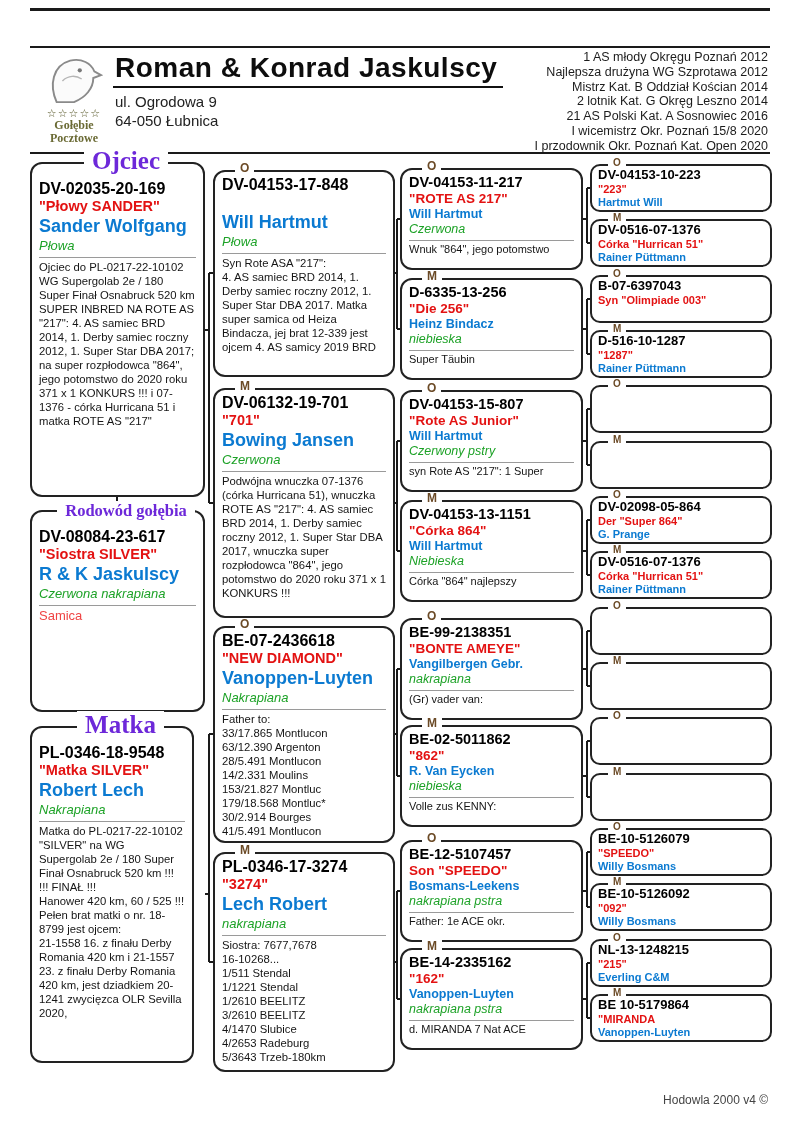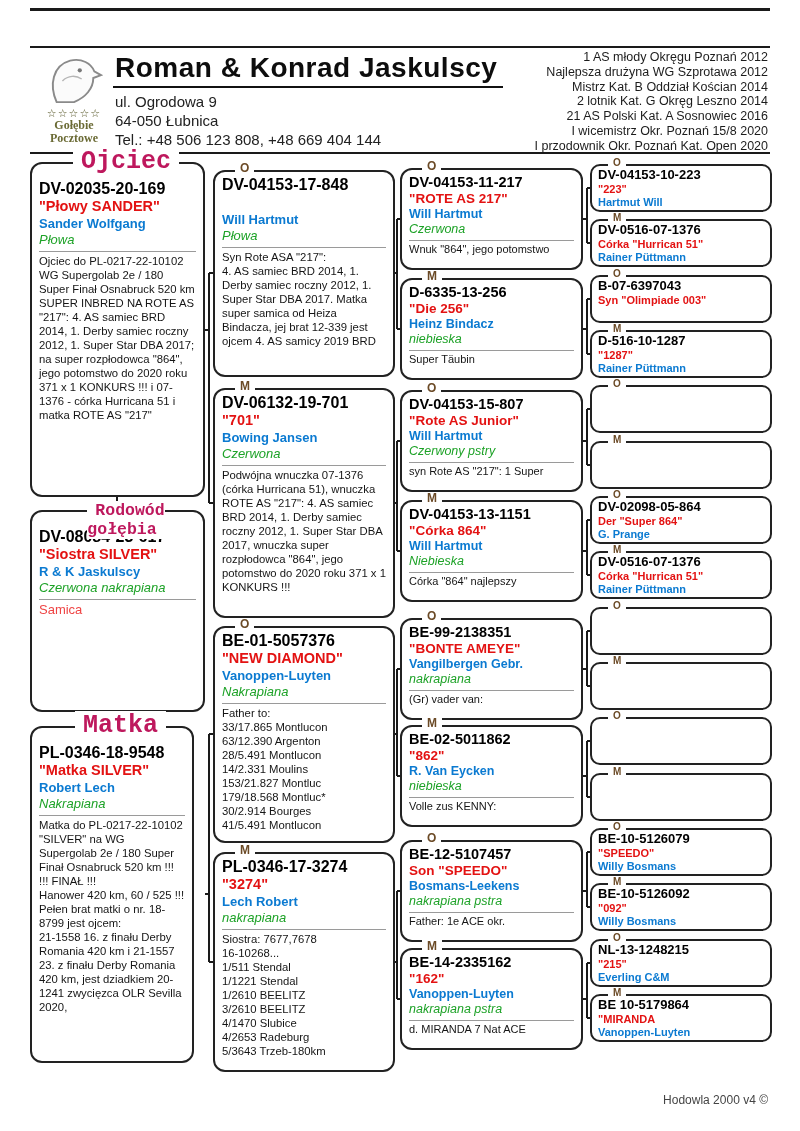--- a/index.html
+++ b/index.html
@@ -16,37 +16,37 @@
   .achv{position:absolute;right:32px;top:50px;text-align:right;font-size:12.5px;line-height:1.18;color:#1c1c1c;}
   .footer{position:absolute;right:32px;top:1093px;font-size:12px;color:#444;}
   
   .pbox{position:absolute;background:#fff;border:2px solid #222;border-radius:12px;
         padding:4px 7px;box-sizing:border-box;}
   .sextag{position:absolute;top:-10px;left:20px;background:#fff;padding:0 5px;
           font-size:12px;font-weight:bold;color:#6b4a26;line-height:1;}
   .c4 .sextag{top:-8px;left:16px;font-size:10px;}
   .ring{font-weight:bold;font-size:16px;color:#000;line-height:1.15;}
   .pname{font-weight:bold;font-size:14.5px;color:#e31212;min-height:18px;line-height:1.15;}
-  .owner{font-weight:bold;font-size:13px;color:#0b7ad1;line-height:1.2;}
+  .owner{font-weight:bold;font-size:18px;color:#0b7ad1;line-height:1.2;}
   .pcolor{font-style:italic;font-size:13px;color:#1da227;line-height:1.25;}
   .descwrap{border-top:1px solid #9a9a9a;margin-top:3px;padding-top:2px;}
   .sexline{font-size:13px;color:#ef4444;line-height:1.25;}
   .desc{font-size:11.3px;color:#151515;line-height:1.24;white-space:pre-line;}
   .c3 .ring{font-size:14.5px;}
   .c3 .pname{font-size:13.5px;min-height:16px;}
   .c3 .owner{font-size:12.5px;}
   .c3 .pcolor{font-size:12.5px;}
   .c3 .desc{font-size:11px;}
   .c4{padding:2px 6px;border-radius:10px;}
   .c4 .ring{font-size:13px;}
   .c4 .pname{font-size:11px;min-height:13px;line-height:1.2;}
   .c4 .owner{font-size:11px;line-height:1.2;}
   
   .col1head{position:absolute;left:17px;right:0;top:-17px;text-align:center;
-            font-family:Liberation Mono, monospace;font-weight:bold;color:#be185d;}
+            font-family:Liberation Serif, serif;font-weight:bold;color:#6d28d9;}
   .col1head span{background:#fff;padding:0 8px;}
   .headbig{font-size:25px;}
   .headsmall{top:-11px;font-size:16.5px;}
   .c1{padding-top:16px;}
   .connect{position:absolute;left:0;top:0;pointer-events:none;}
 </style>
 </head>
 <body>
 
 <div class="page">
@@ -62,21 +62,20 @@
       <path d="M20,30 C26,24 34,24 40,28" stroke="#b5b5b5" stroke-width="1.5" fill="none"></path>
     </svg>
     <div class="stars">☆☆☆☆☆</div>
     <div class="lname">Gołębie</div>
     <div class="lname">Pocztowe</div>
   </div>
 
   <div class="title">Roman &amp; Konrad Jaskulscy</div>
   <div class="addr" style="top:93px;">ul. Ogrodowa 9</div>
   <div class="addr" style="top:112px;">64-050 Łubnica</div>
-  <div class="addr" style="top:131px;">Tel.: +48 506 123 808, +48 669 404 144</div>
 
   <div class="achv">
     <div>1 AS młody Okręgu Poznań 2012</div>
     <div>Najlepsza drużyna WG Szprotawa 2012</div>
     <div>Mistrz Kat. B Oddział Kościan 2014</div>
     <div>2 lotnik Kat. G Okręg Leszno 2014</div>
     <div>21 AS Polski Kat. A Sosnowiec 2016</div>
     <div>I wicemistrz Okr. Poznań 15/8 2020</div>
     <div>I przodownik Okr. Poznań Kat. Open 2020</div>
   </div>
@@ -154,21 +153,21 @@
     <div class="ring">DV-06132-19-701</div>
     <div class="pname">"701"</div>
     <div class="owner">Bowing Jansen</div>
     <div class="pcolor">Czerwona</div>
     <div class="descwrap">
         <div class="desc">Podwójna wnuczka 07-1376 (córka Hurricana 51), wnuczka ROTE AS "217": 4. AS samiec BRD 2014, 1. Derby samiec roczny 2012, 1. Super Star DBA 2017, wnuczka super rozpłodowca "864", jego potomstwo do 2020 roku 371 x 1 KONKURS !!!</div>
       </div>
   </div>
   <div class="pbox c2" style="left:213px;top:626px;width:182px;height:217px;">
     <span class="sextag">O</span>
-    <div class="ring">BE-01-5057376</div>
+    <div class="ring">BE-07-2436618</div>
     <div class="pname">"NEW DIAMOND"</div>
     <div class="owner">Vanoppen-Luyten</div>
     <div class="pcolor">Nakrapiana</div>
     <div class="descwrap">
         <div class="desc">Father to:
 33/17.865 Montlucon
 63/12.390 Argenton
 28/5.491 Montlucon
 14/2.331 Moulins
 153/21.827 Montluc

